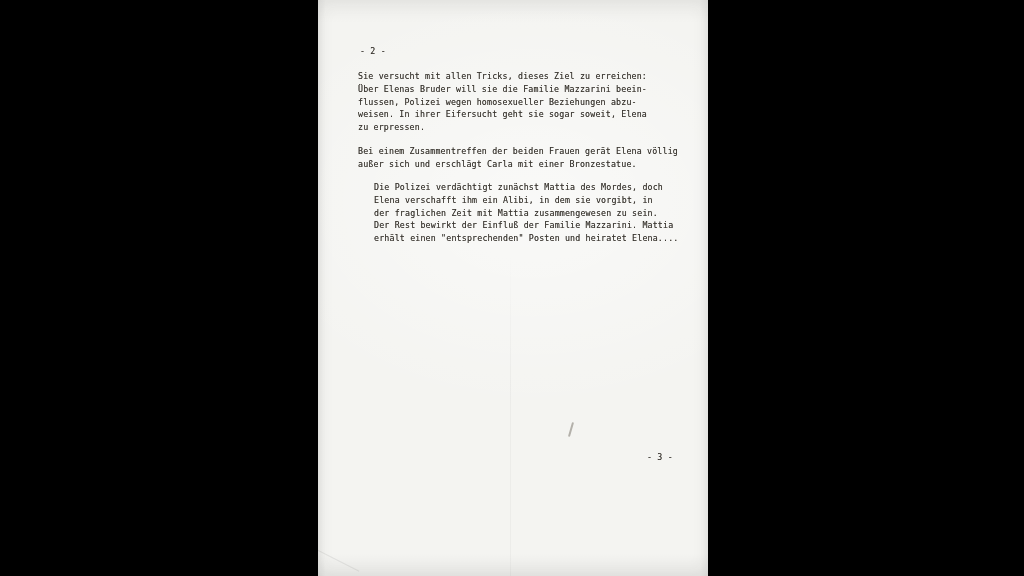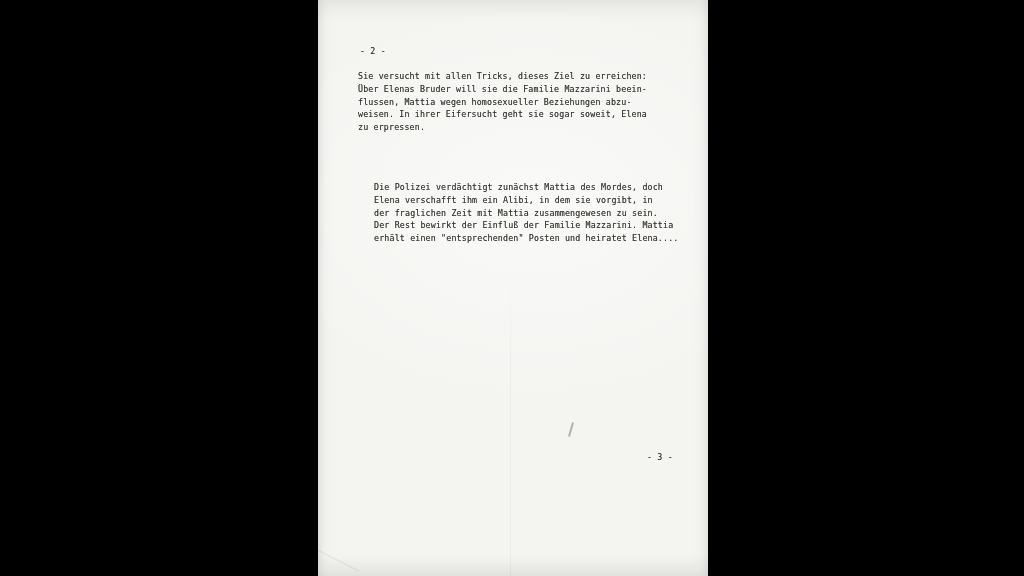--- a/index.html
+++ b/index.html
@@ -81,24 +81,26 @@
 </head>
 <body>
 
 <div class="stage">
   <div class="paper">
 
     <div class="typetext pagenum-top">- 2 -</div>
 
     <div class="typetext para-1">Sie versucht mit allen Tricks, dieses Ziel zu erreichen:
 Über Elenas Bruder will sie die Familie Mazzarini beein-
-flussen, Mattia wegen homosexueller Beziehungen abzu-
+flussen, Polizei wegen homosexueller Beziehungen abzu-
 weisen. In ihrer Eifersucht geht sie sogar soweit, Elena
 zu erpressen.</div>
 
+    <div class="typetext para-2">Bei einem Zusammentreffen der beiden Frauen gerät Elena völlig
+außer sich und erschlägt Carla mit einer Bronzestatue.</div>
 
     <div class="typetext para-3">Die Polizei verdächtigt zunächst Mattia des Mordes, doch
 Elena verschafft ihm ein Alibi, in dem sie vorgibt, in
 der fraglichen Zeit mit Mattia zusammengewesen zu sein.
 Der Rest bewirkt der Einfluß der Familie Mazzarini. Mattia
 erhält einen "entsprechenden" Posten und heiratet Elena....</div>
 
     <div class="pencil-mark"></div>
 
     <div class="typetext pagenum-bottom">- 3 -</div>

